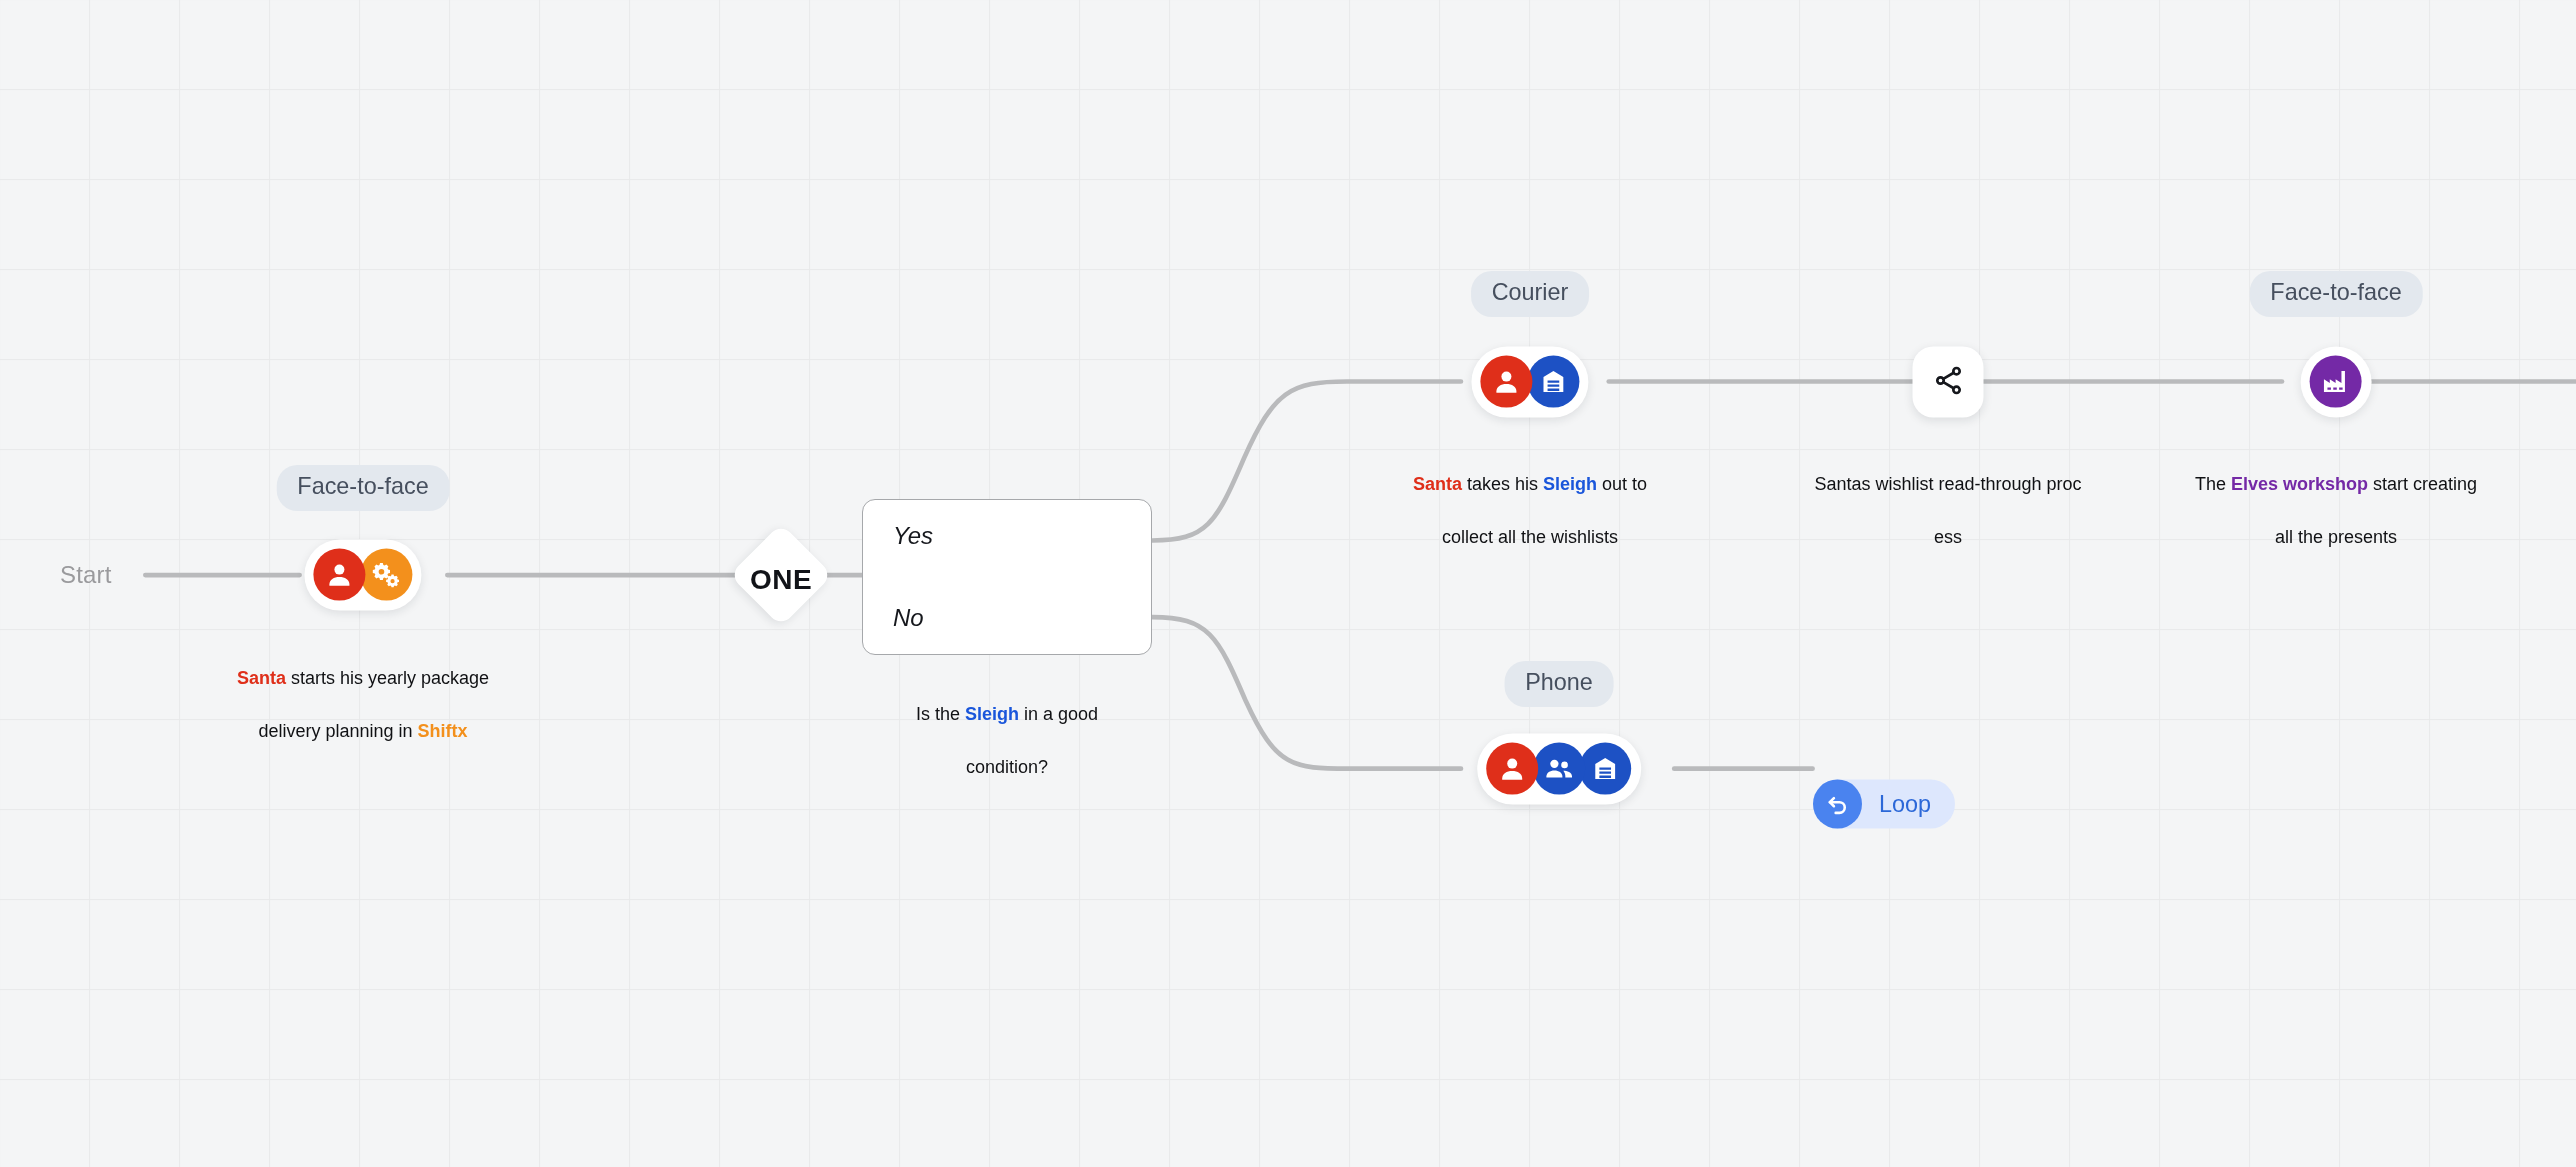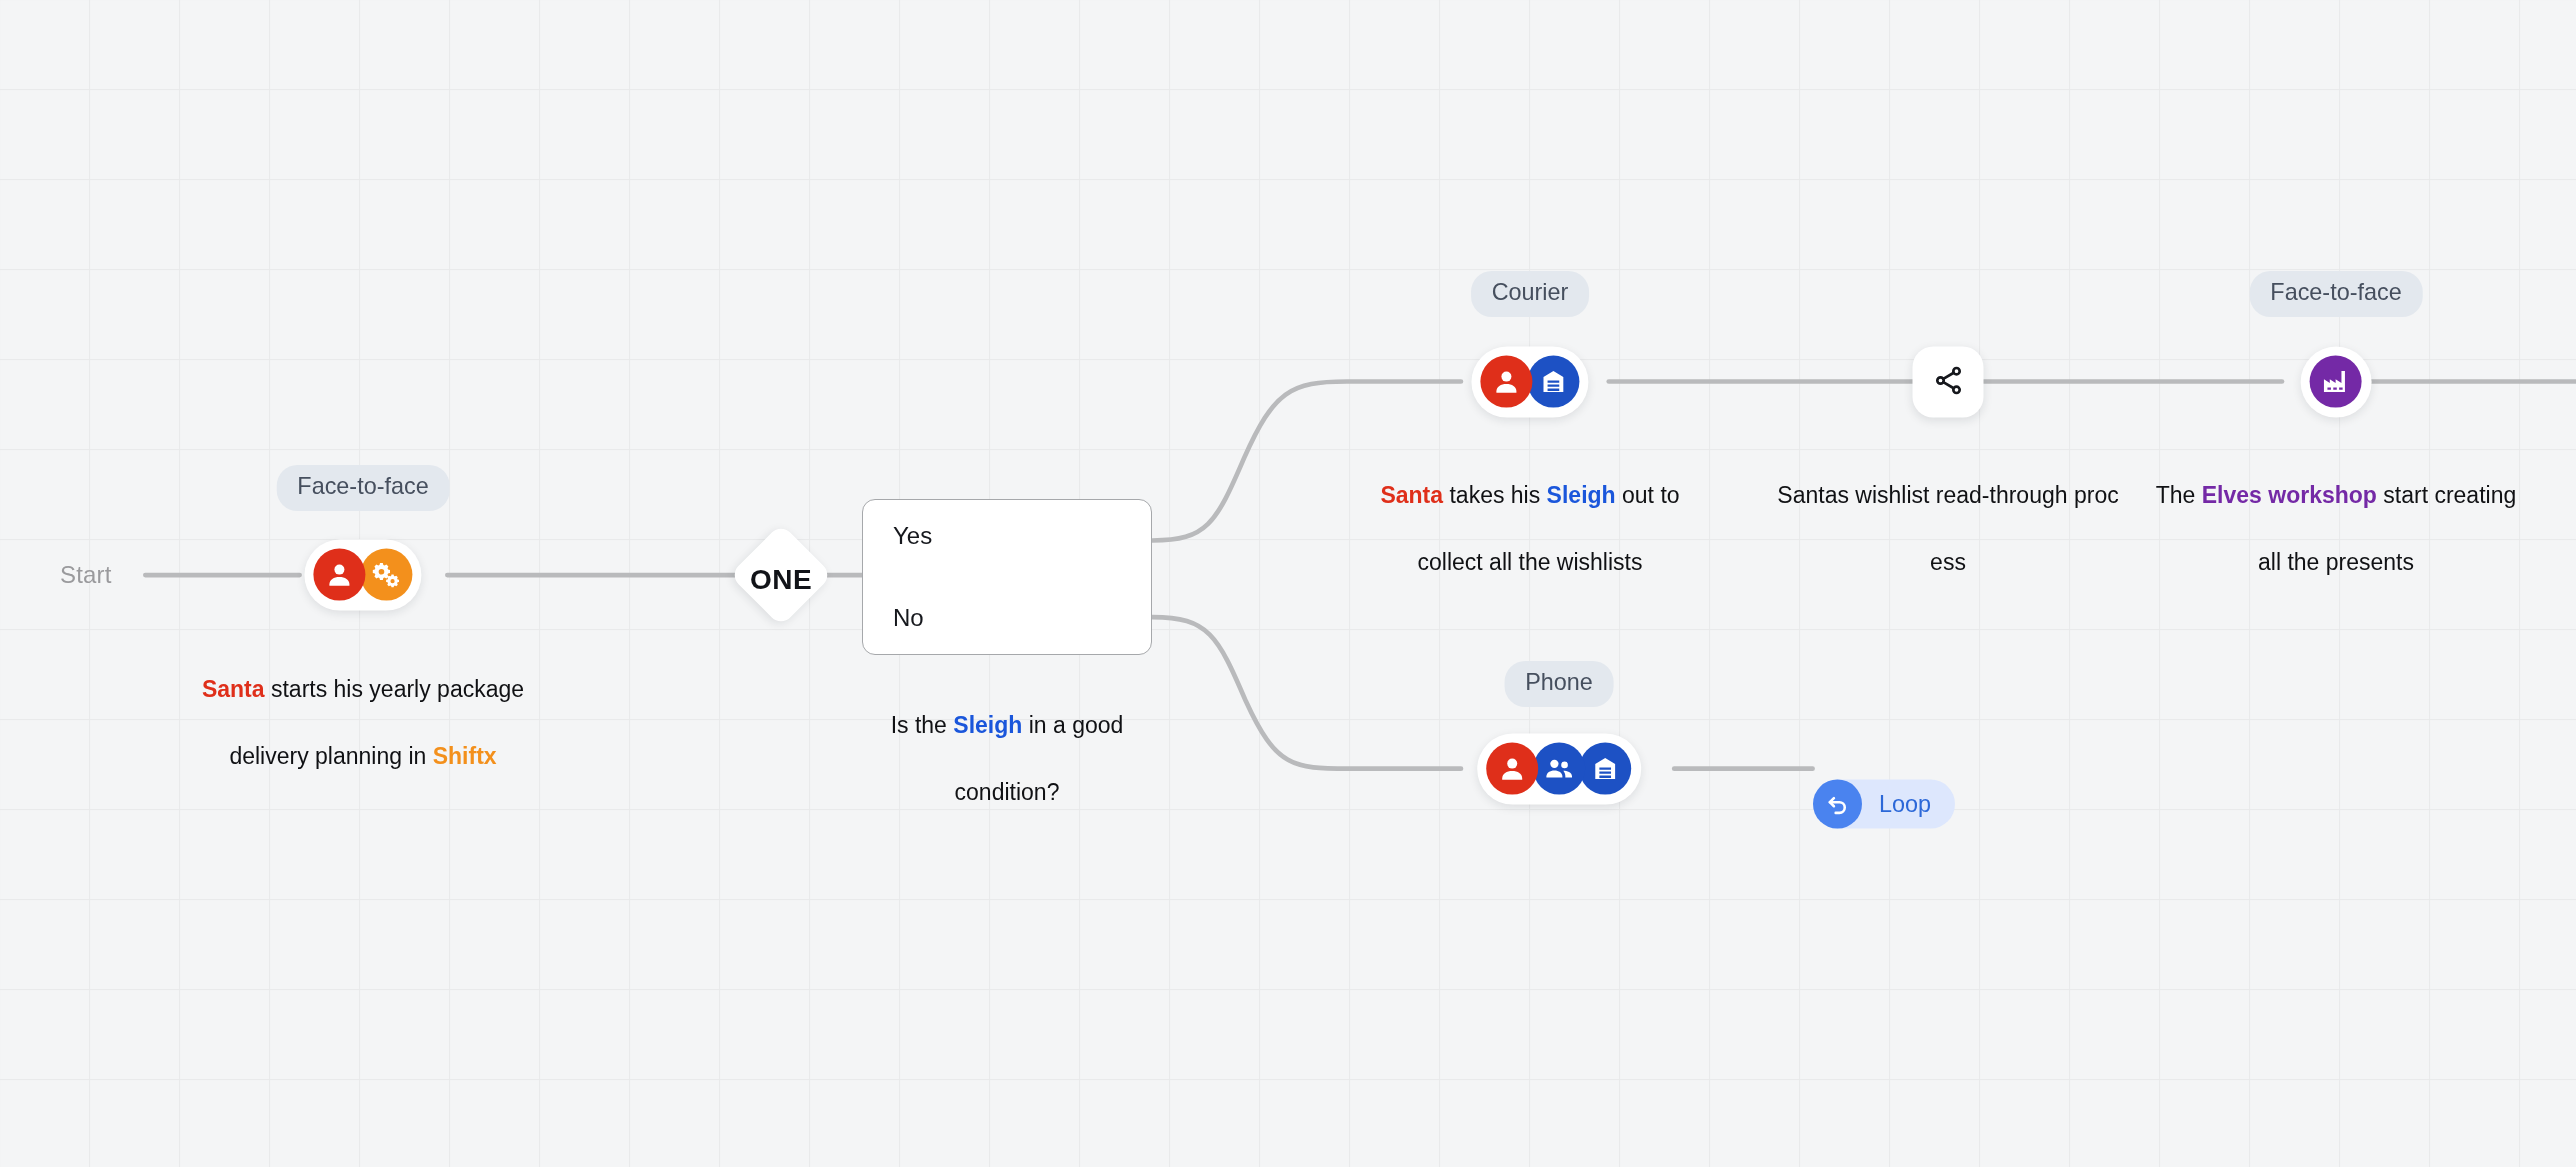--- a/index.html
+++ b/index.html
@@ -125,34 +125,35 @@
     margin-top: 8px;
   }
 
   
   .cond-box {
     position: absolute;
     background: #ffffff;
     border: 1.9px solid #a6a8ab;
     border-radius: 13px;
     padding: 24px 12px 24px 30px;
+    font-style: italic;
   }
   .cond-box .opt {
     font-size: 24px;
     color: #16181d;
     line-height: 1;
   }
   .cond-box .opt + .opt { margin-top: 58px; }
 
   
   .caption {
     position: absolute;
     transform: translateX(-50%);
     text-align: center;
-    font-size: 23px;
+    font-size: 18px;
     line-height: 1.47;
     color: #101114;
     white-space: pre-line;
   }
   .caption .hl-red    { color: #df2f1a; font-weight: bold; }
   .caption .hl-orange { color: #f3901c; font-weight: bold; }
   .caption .hl-blue   { color: #1a56db; font-weight: bold; }
   .caption .hl-purple { color: #7429a6; font-weight: bold; }
 
   

